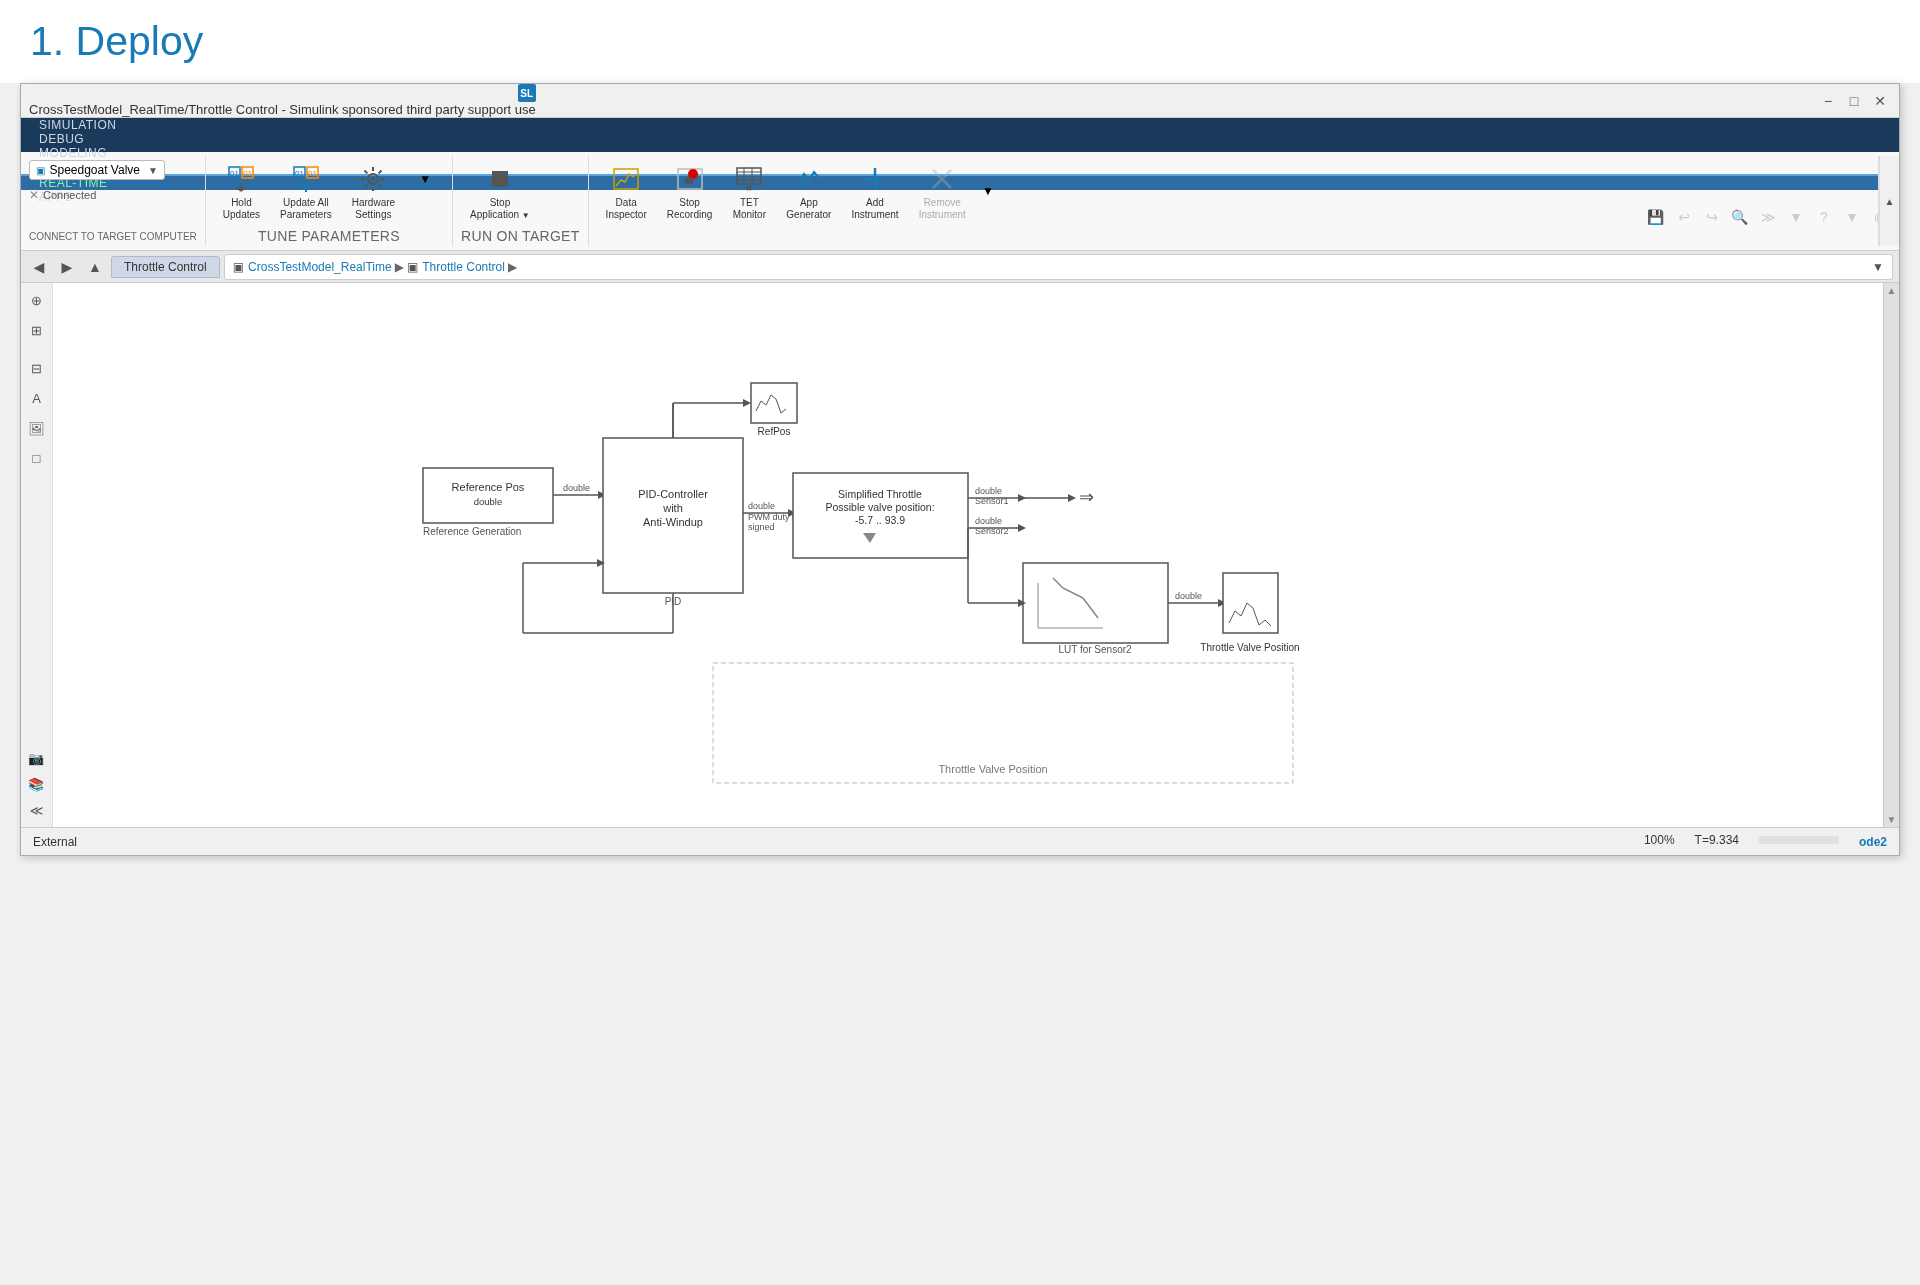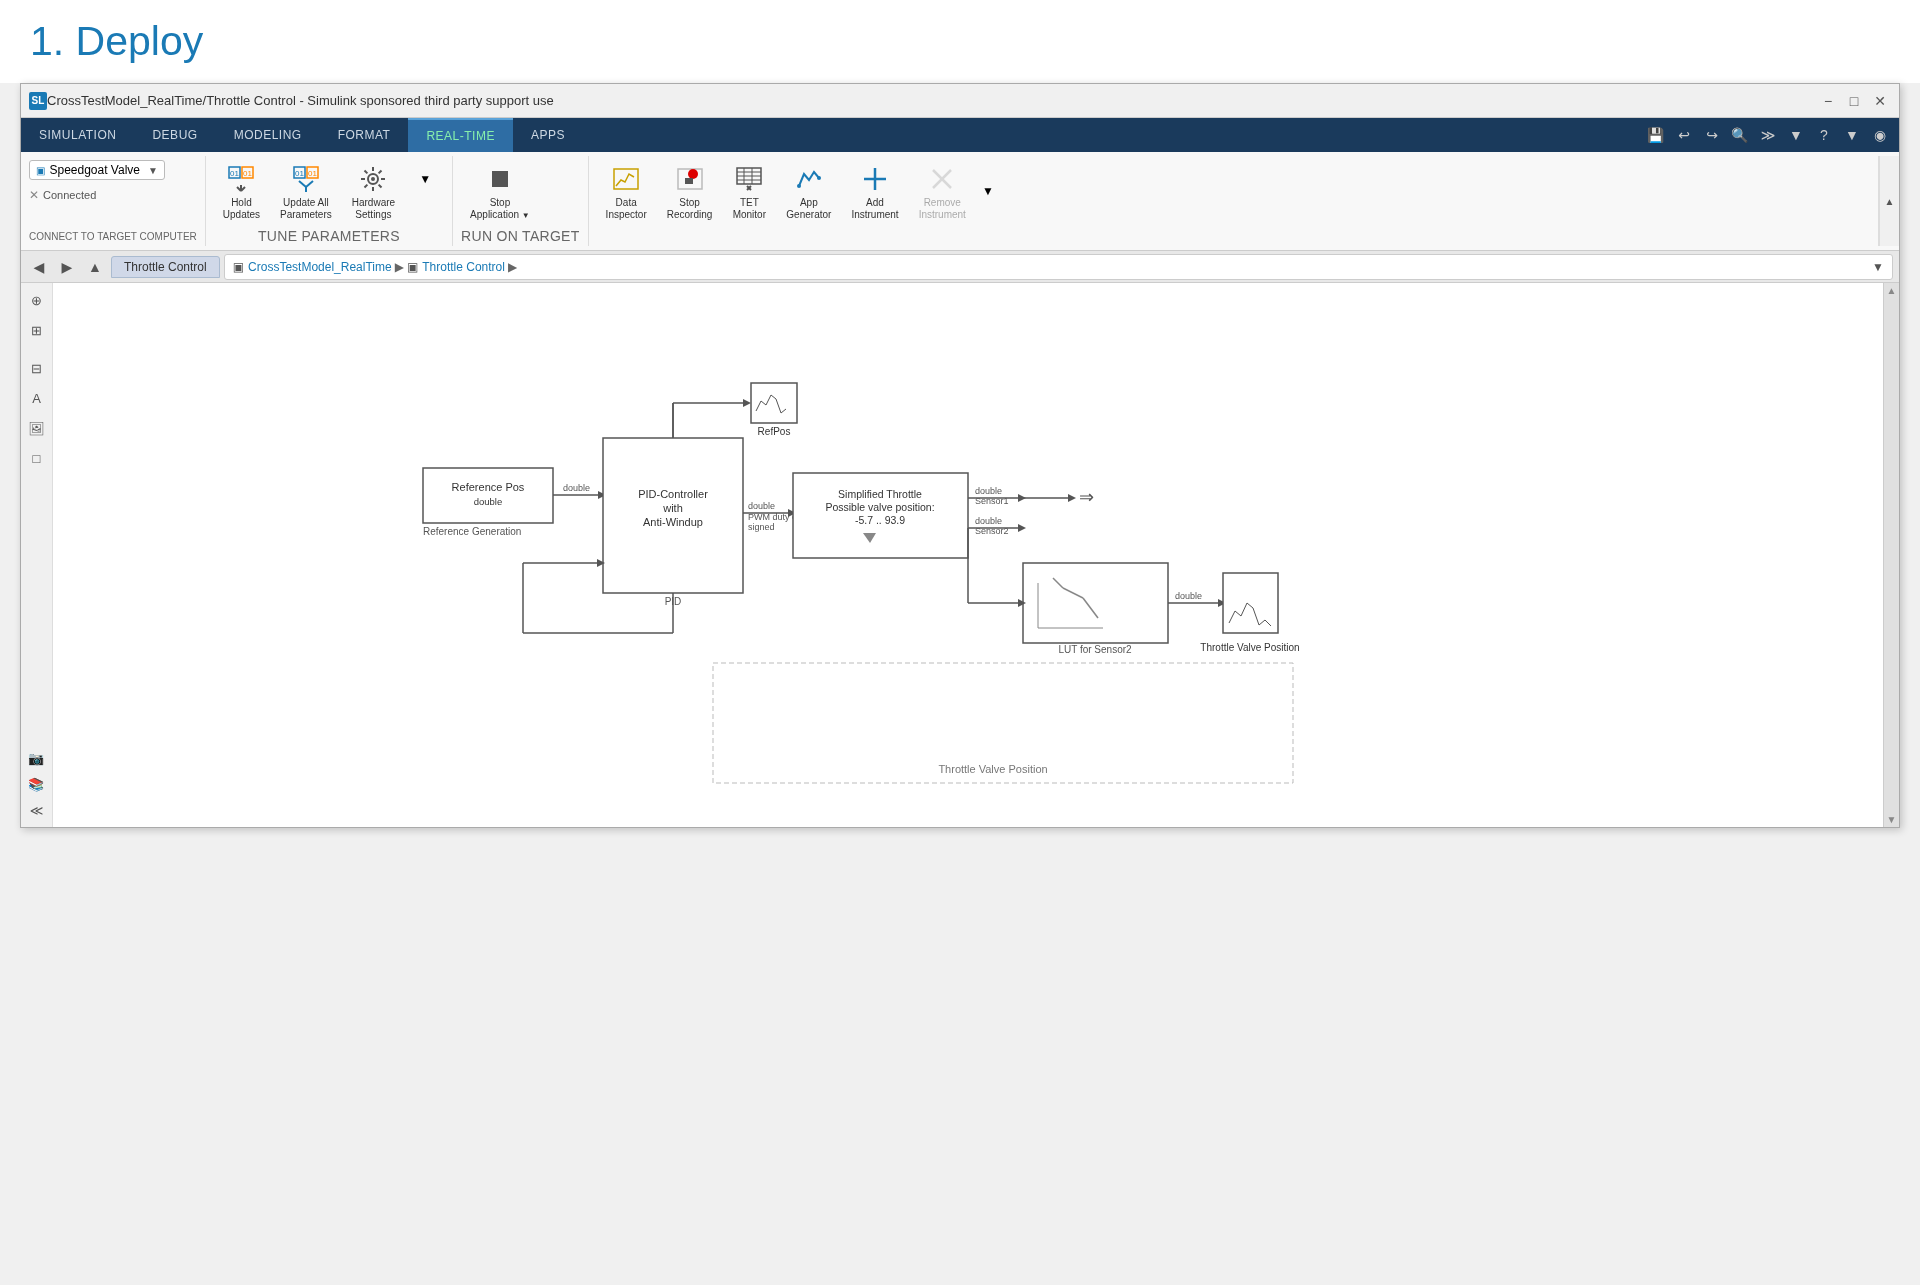--- a/index.html
+++ b/index.html
@@ -25,23 +25,24 @@
       display: flex;
       align-items: center;
       justify-content: space-between;
       background: #f0f0f0;
       border-bottom: 1px solid #ccc;
       padding: 4px 8px;
       height: 34px;
     }
     .title-bar-left {
       display: flex;
-      align-items: center;
+      align-items: flex-end;
       font-size: 13px;
       color: #333;
+      flex-direction: column;
     }
     .title-bar-icon {
       width: 18px; height: 18px;
       background: #1a7ab5;
       border-radius: 2px;
       display: flex; align-items: center; justify-content: center;
       color: white; font-size: 10px; font-weight: bold;
     }
     .title-bar-controls {
       display: flex; gap: 4px;
@@ -51,20 +52,21 @@
       border: none; background: transparent;
       cursor: pointer; font-size: 14px; color: #555;
       display: flex; align-items: center; justify-content: center;
     }
 
     
     .menu-bar {
       display: flex;
       background: #1a3a5c;
       height: 34px;
+      flex-direction: column;
     }
     .menu-tab {
       padding: 0 18px;
       color: #cdd8e3;
       font-size: 12px;
       font-weight: 500;
       display: flex; align-items: center;
       cursor: pointer;
       letter-spacing: 0.5px;
       text-transform: uppercase;
@@ -651,13 +653,26 @@
       </svg>
     </div>
 
     <div class="right-scroll">
       <div style="font-size:10px;color:#888;padding:2px;cursor:pointer;">▲</div>
       <div style="flex:1;"></div>
       <div style="font-size:10px;color:#888;padding:2px;cursor:pointer;">▼</div>
     </div>
   </div>
 
+  <div class="status-bar">
+    <div class="status-left">External</div>
+    <div class="status-center">
+      <span>100%</span>
+      <span>T=9.334</span>
+      <span>
+        <svg width="80" height="14" viewBox="0 0 80 14">
+          <rect x="0" y="3" width="80" height="8" fill="#e0e0e0" rx="2"></rect>
+        </svg>
+      </span>
+    </div>
+    <div class="status-right">ode2</div>
+  </div>
 </div>
 
 </body></html>

